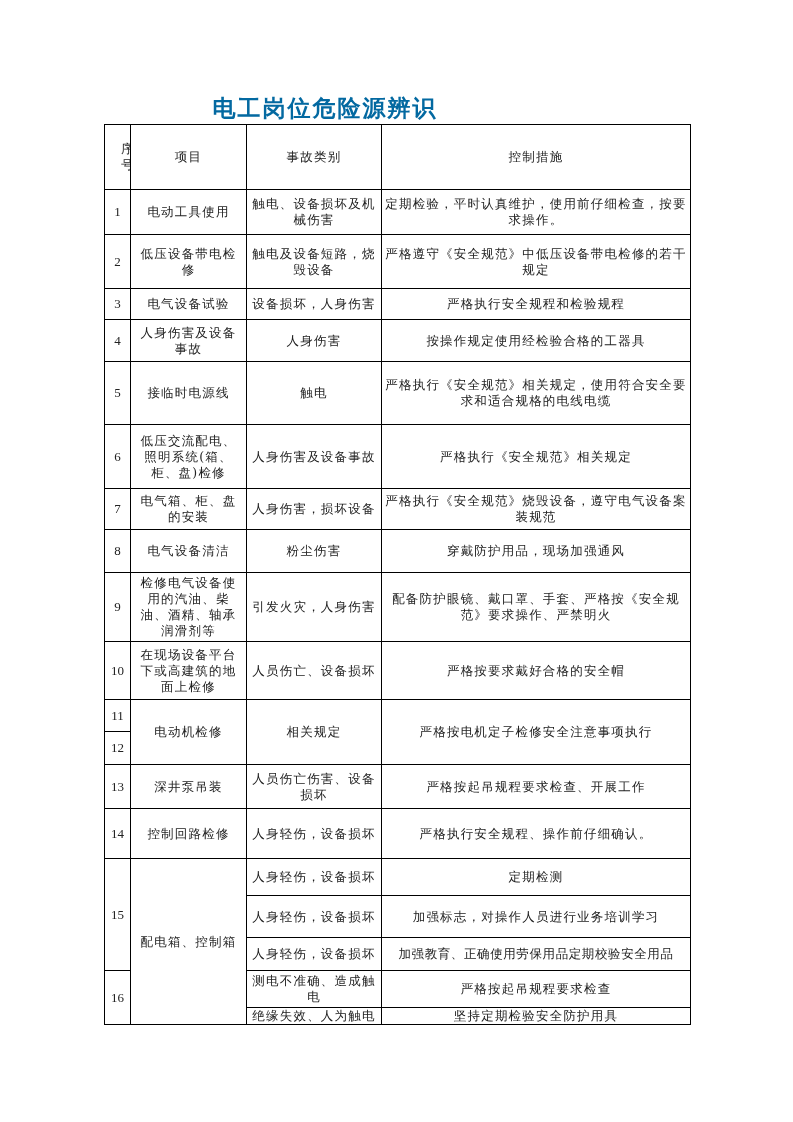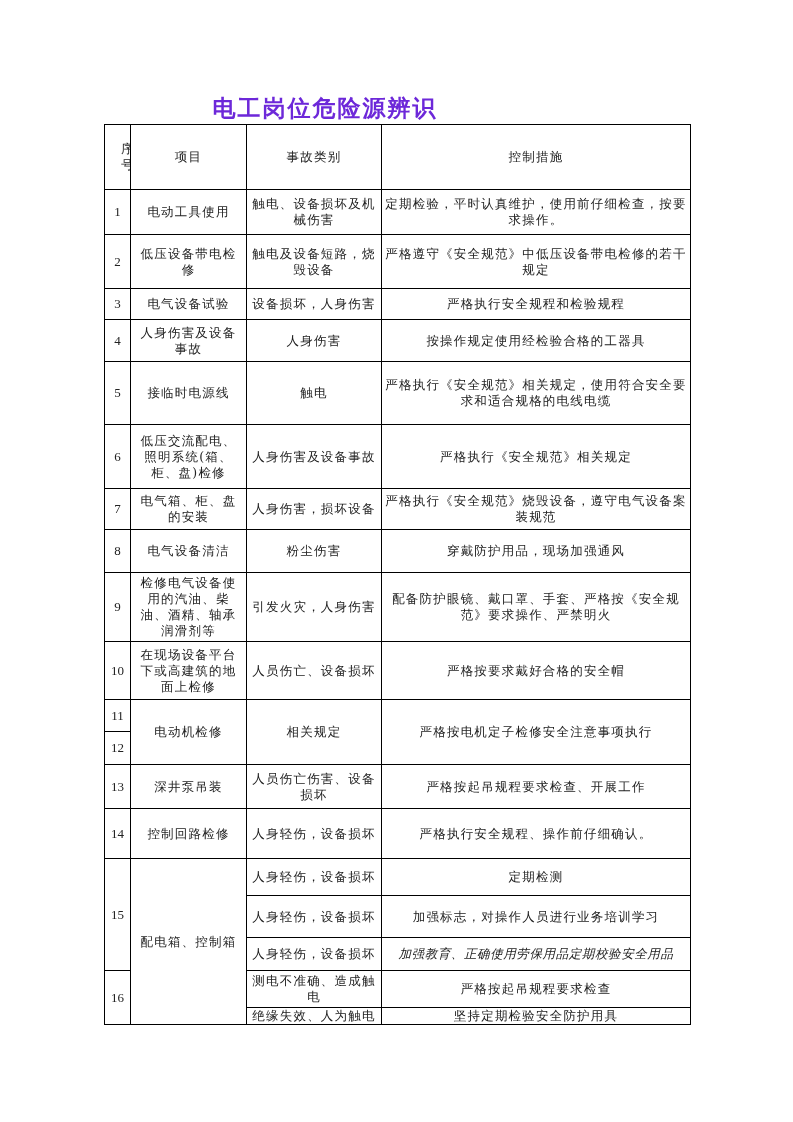--- a/index.html
+++ b/index.html
@@ -18,21 +18,21 @@
     .page-title {
       position: absolute;
       left: 0;
       top: 92px;
       width: 650px;
       text-align: center;
       font-family: "DejaVu Sans", "Liberation Sans", sans-serif;
       font-weight: bold;
       font-size: 23px;
       letter-spacing: 2px;
-      color: #6d28d9;
+      color: #0369a1;
       line-height: 32px;
     }
     table.hazard-table {
       position: absolute;
       left: 104px;
       top: 124px;
       width: 586px;
       border-collapse: collapse;
       table-layout: fixed;
     }
@@ -167,21 +167,21 @@
       <td rowspan="5">配电箱、控制箱</td>
       <td>人身轻伤，设备损坏</td>
       <td>定期检测</td>
     </tr>
     <tr style="height:42px">
       <td>人身轻伤，设备损坏</td>
       <td>加强标志，对操作人员进行业务培训学习</td>
     </tr>
     <tr style="height:33px">
       <td>人身轻伤，设备损坏</td>
-      <td style="letter-spacing:0.6px;padding:0 1px;font-style:italic;">加强教育、正确使用劳保用品定期校验安全用品</td>
+      <td style="letter-spacing:0.6px;padding:0 1px;">加强教育、正确使用劳保用品定期校验安全用品</td>
     </tr>
     <tr style="height:37px">
       <td class="num" rowspan="2">16</td>
       <td>测电不准确、造成触电</td>
       <td>严格按起吊规程要求检查</td>
     </tr>
     <tr style="height:15px">
       <td>绝缘失效、人为触电</td>
       <td>坚持定期检验安全防护用具</td>
     </tr>

